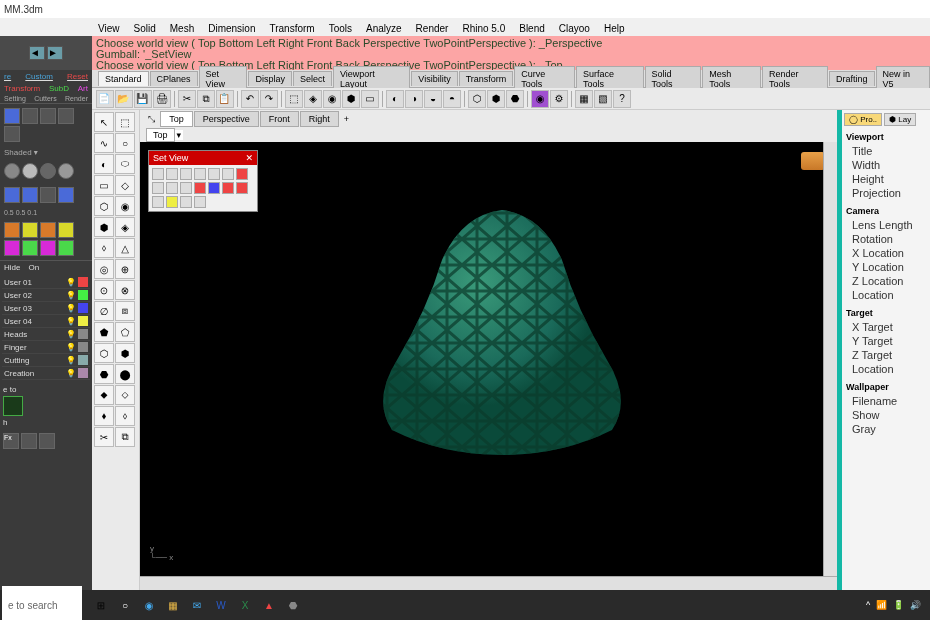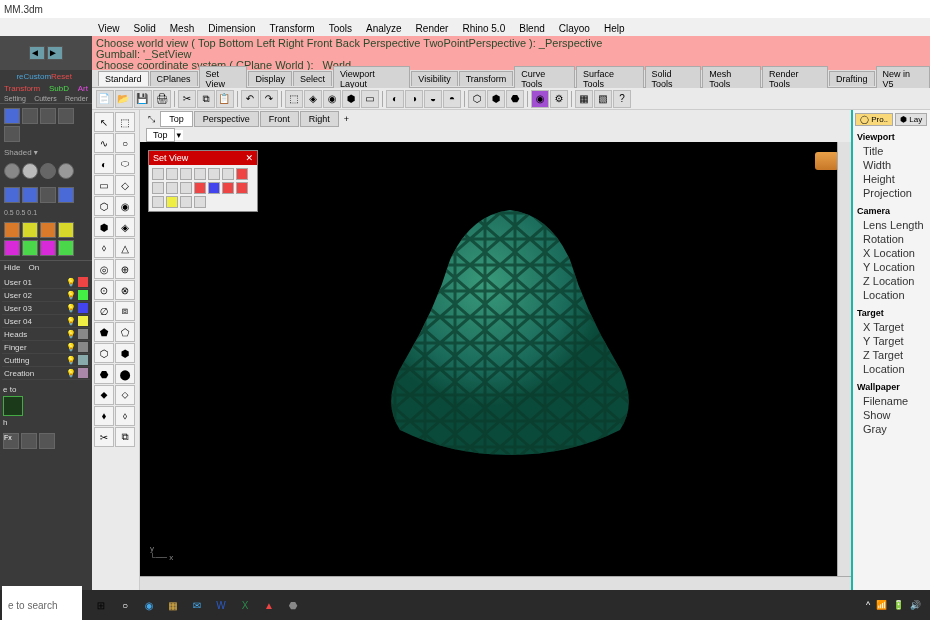--- a/index.html
+++ b/index.html
@@ -12,21 +12,21 @@
     
     .top-section { display: flex; height: 34px; }
     .nav-arrows { width: 92px; background: #4a4a4a; display: flex; align-items: center; justify-content: center; gap: 2px; }
     .nav-arrow { width: 16px; height: 14px; background: #6a9da8; border: 1px solid #555; }
     
     .command-area { flex: 1; background: #fca5a5; color: #2a4a2a; padding: 2px 4px; font-size: 11px; line-height: 11px; }
     .command-line { white-space: nowrap; overflow: hidden; }
     .command-cursor { background: #3a5a3a; color: #c0e0c0; padding: 0 2px; }
     
     .left-dark-panel { position: absolute; left: 0; top: 70px; width: 92px; height: 530px; background: #3a3a3a; color: #ddd; font-size: 8px; }
-    .dark-header { display: flex; justify-content: flex-end; padding: 2px 20px; }
+    .dark-header { display: flex; justify-content: space-between; padding: 2px 4px; text-decoration: underline; }
     .dark-header span:nth-child(1) { color: #4aa3d8; }
     .dark-header span:nth-child(2) { color: #4aa3d8; }
     .dark-header span:nth-child(3) { color: #e84a4a; }
     .dark-row2 { display: flex; justify-content: space-between; padding: 1px 4px; }
     .dark-row2 span:nth-child(1) { color: #e84a4a; }
     .dark-row2 span:nth-child(2) { color: #4ad84a; }
     .dark-row2 span:nth-child(3) { color: #e84ae8; }
     .dark-row3 { display: flex; justify-content: space-between; padding: 1px 4px; border-bottom: 1px solid #555; }
     .dark-row3 span { color: #aaa; font-size: 7px; }
     
@@ -79,21 +79,21 @@
     .overlay-text { position: absolute; left: 50%; transform: translateX(-50%); bottom: 50px; color: #f33; font-size: 28px; font-family: Arial, sans-serif; white-space: nowrap; }
     
     .nav-cube { position: absolute; top: 10px; right: 12px; width: 24px; height: 18px; background: linear-gradient(#e8a048, #c87828); border-radius: 3px; }
     
     .axis-ind { position: absolute; bottom: 28px; left: 10px; color: #888; font-size: 8px; }
     .axis-ind .y { display: block; }
     
     .scroll-h { position: absolute; bottom: 0; left: 0; right: 0; height: 14px; background: #e0e0e0; border-top: 1px solid #aaa; }
     .scroll-v { position: absolute; top: 0; right: 0; bottom: 14px; width: 14px; background: #e0e0e0; border-left: 1px solid #aaa; }
     
-    .right-panel { width: 79px; background: #f4f4f4; border-left: 2px solid #14b8a6; font-size: 9px; }
+    .right-panel { width: 93px; background: #f4f4f4; border-left: 5px solid #14b8a6; font-size: 9px; }
     .rp-tabs { height: 18px; display: flex; align-items: center; gap: 2px; padding: 2px; }
     .rp-tab { padding: 1px 4px; background: #e0e0e0; border: 1px solid #aaa; font-size: 8px; }
     .rp-tab.active { background: #f8d878; }
     .rp-section { padding: 2px 4px; }
     .rp-header { font-weight: bold; padding: 2px 0; font-size: 9px; }
     .rp-item { padding: 1px 0 1px 6px; color: #333; font-size: 11px; }
     
     .bottom-osnap { position: absolute; left: 92px; right: 0; bottom: 16px; height: 14px; background: #f0f0f0; display: flex; align-items: center; gap: 4px; padding: 0 6px; font-size: 9px; border-top: 1px solid #ccc; }
     .osnap-item { display: flex; align-items: center; gap: 2px; }
     .osnap-cb { width: 10px; height: 10px; border: 1px solid #666; display: inline-flex; align-items: center; justify-content: center; font-size: 8px; background: #fff; }
@@ -134,21 +134,20 @@
   </div>
 
 <div class="top-section">
   <div class="nav-arrows">
     <div class="nav-arrow">◄</div>
     <div class="nav-arrow">►</div>
   </div>
   <div class="command-area" id="cmd-area">
       <div class="command-line">Choose world view ( Top  Bottom  Left  Right  Front  Back  Perspective  TwoPointPerspective ): _Perspective</div>
       <div class="command-line">Gumball: '_SetView</div>
-      <div class="command-line">Choose coordinate system ( CPlane  World ): _World</div>
       <div class="command-line">Choose world view ( Top  Bottom  Left  Right  Front  Back  Perspective  TwoPointPerspective ): _Top</div>
       <div class="command-line"><span class="command-cursor">Command:</span></div>
     </div>
 </div>
 
 <div class="left-dark-panel">
   <div class="dark-header">
     <span>re</span>
     <span>Custom</span>
     <span>Reset</span>

